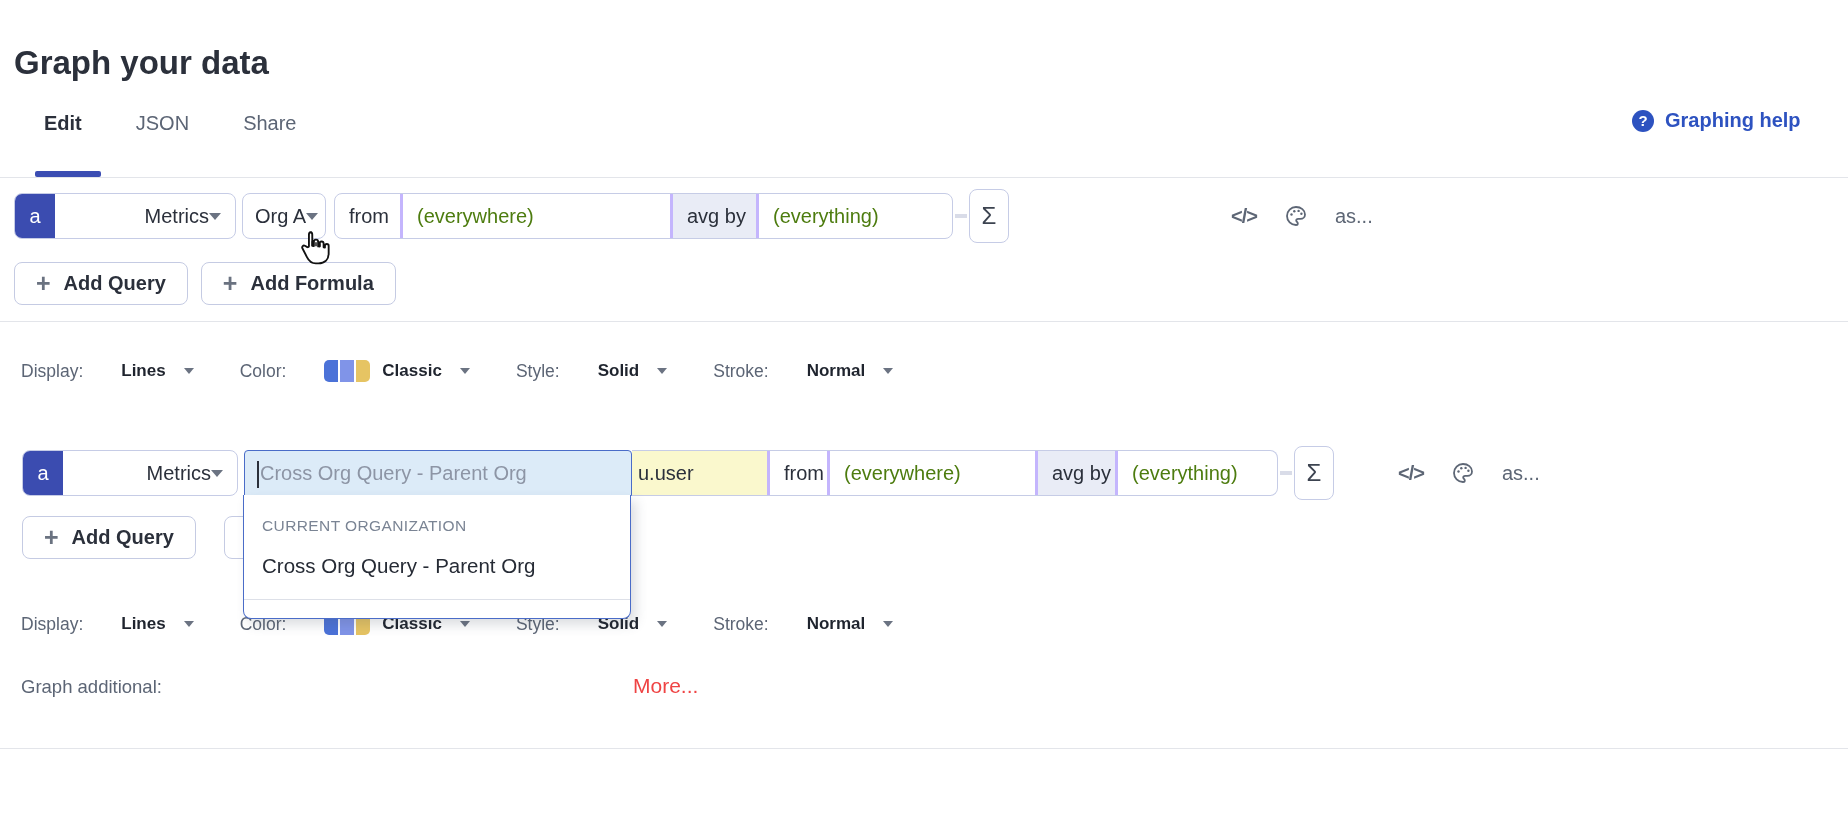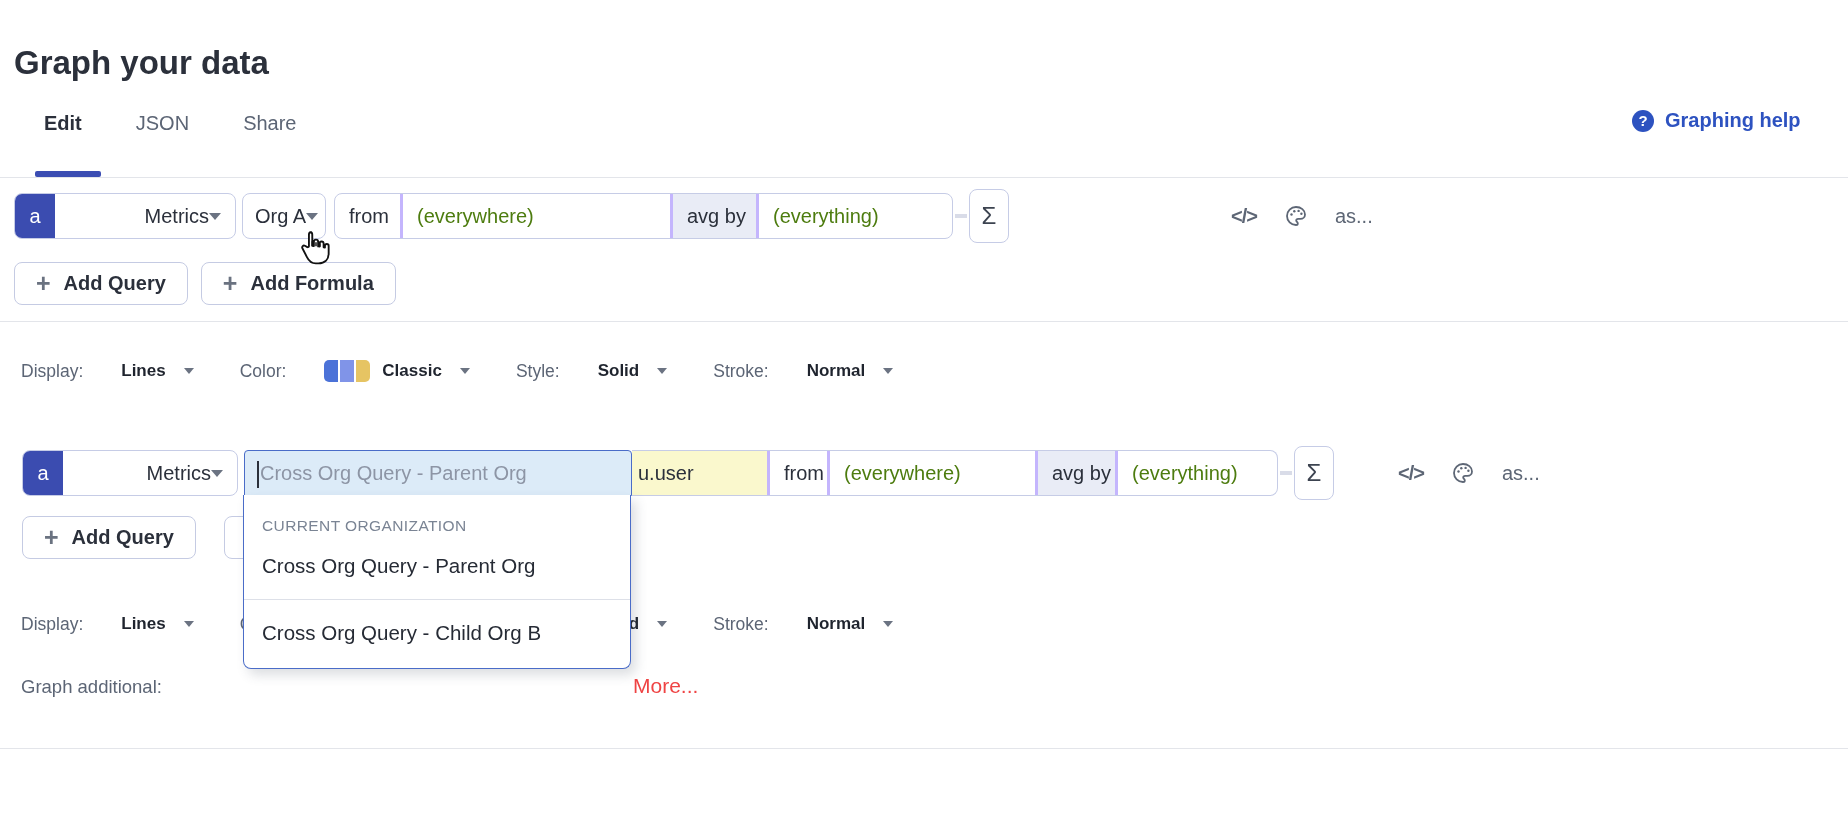--- a/index.html
+++ b/index.html
@@ -231,21 +231,20 @@
 </div>
 
 <span class="graphadd-label">Graph additional:</span>
 <span class="more-link">More...</span>
 <div class="divider" style="top:748px"></div>
 
 <div class="dd-panel">
   <div class="dd-header">CURRENT ORGANIZATION</div>
   <div class="dd-item">Cross Org Query - Parent Org</div>
   <div class="dd-divider"></div>
-  <div class="dd-item">Cross Org Query - Child Org B</div>
 </div>
 
 <div class="cursor">
   <svg width="36" height="40" viewBox="0 0 26 30">
     <path d="M10 3.2c1 0 1.7.8 1.7 1.7v8.4l1.2.2v-3.2c0-.9.7-1.6 1.6-1.6.9 0 1.6.7 1.6 1.6v3.5l1.1.1v-2.3c0-.8.7-1.5 1.5-1.5s1.5.7 1.5 1.5v2.9l1 .2v-1.3c0-.8.6-1.4 1.4-1.4.8 0 1.4.6 1.4 1.4v5.6c0 4.4-2.7 7.5-7.7 7.5h-2c-3.4 0-5.1-1.7-6.7-4.9l-3.3-6.4c-.6-1.2.6-2.5 1.9-1.9l1.8 1c.5.3 1.2-.1 1.2-.7V4.9c0-.9.8-1.7 1.8-1.7z" fill="#ffffff" stroke="#111111" stroke-width="1.4" stroke-linejoin="round"></path>
     <path d="M11.7 13.5v-3.6 M14.5 13.7v-3 M17.4 14v-2.6" stroke="#111111" stroke-width="1.1" fill="none"></path>
   </svg>
 </div>
 
 </body></html>

